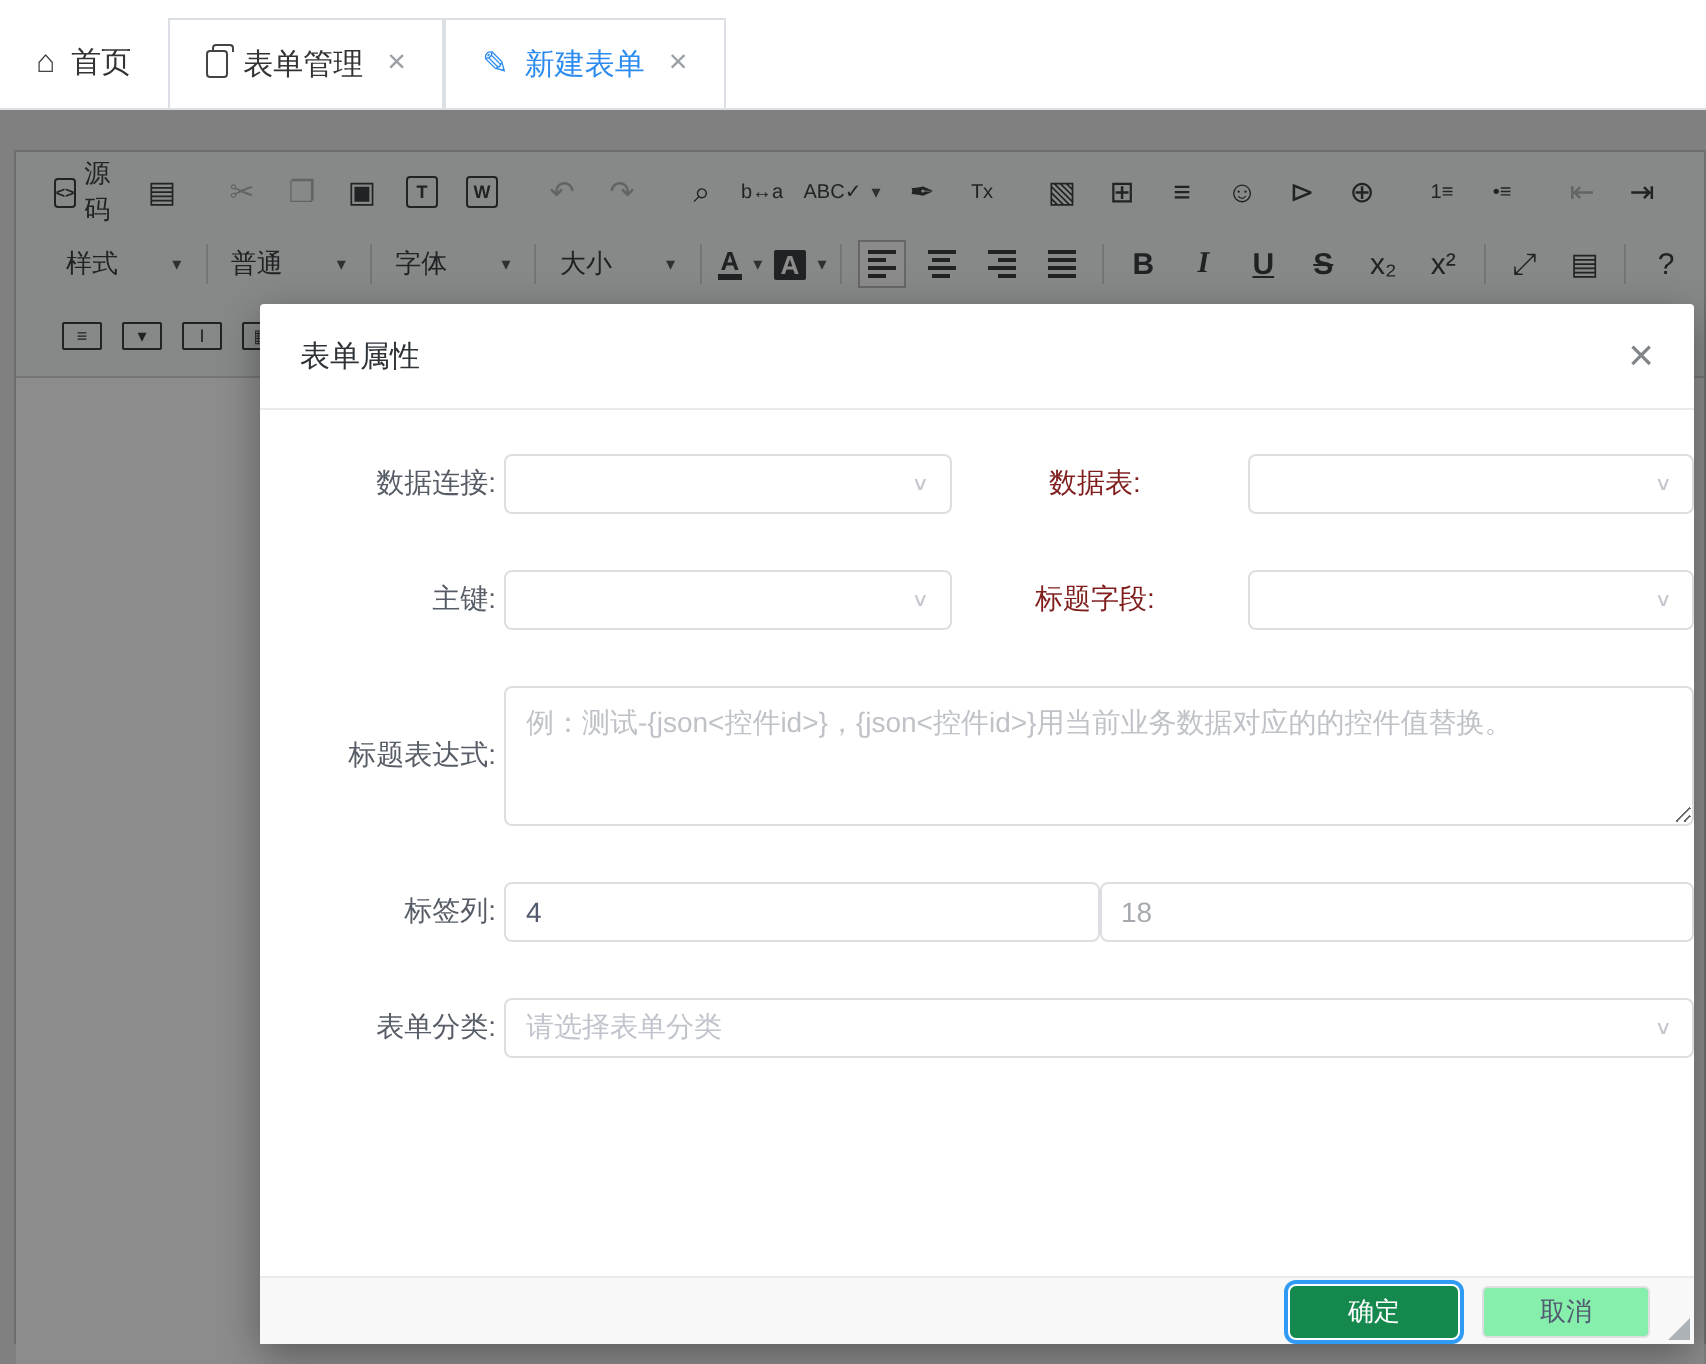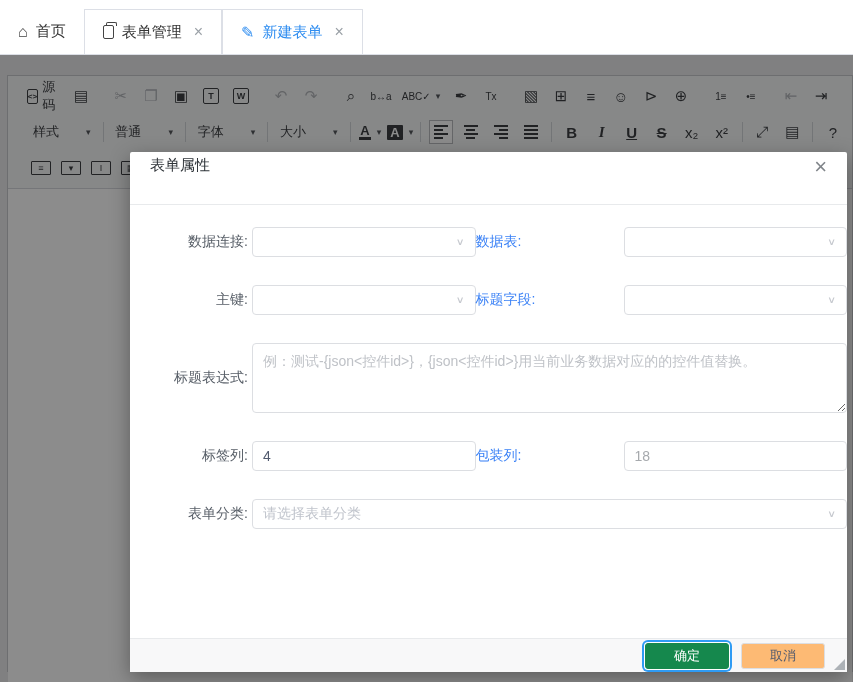--- a/index.html
+++ b/index.html
@@ -44,40 +44,40 @@
   .tbtn.bld { font-weight:bold; } .tbtn.itl { font-style:italic; font-family:"Liberation Serif",serif; font-weight:bold; }
   .tbtn.und { text-decoration:underline; font-weight:bold; } .tbtn.str { text-decoration:line-through; font-weight:bold; }
   .wboxin { display:inline-flex; align-items:center; justify-content:center; width:20px; height:14px; border:1.5px solid #3c3f42; border-radius:1px; font-size:9px; }
   .content-area { height:100%; background:#fff; }
 
   
   .overlay { position:absolute; top:55px; left:0; right:0; bottom:0; background:rgba(0,0,0,0.45); z-index:5; }
 
   
   .modal { position:absolute; left:130px; top:152px; width:717px; height:520px; background:#fff; z-index:10; box-shadow:0 6px 20px rgba(0,0,0,.35); border-radius:2px; display:flex; flex-direction:column; }
-  .m-head { height:53px; flex:0 0 53px; display:flex; align-items:flex-start; justify-content:space-between; padding:4px 20px; border-bottom:1px solid #e8eaec; }
+  .m-head { height:53px; flex:0 0 53px; display:flex; align-items:center; justify-content:space-between; padding:4px 20px; border-bottom:1px solid #e8eaec; }
   .m-title { font-size:15px; color:#2e3338; }
   .m-close { font-size:22px; line-height:1; color:#80858a; cursor:pointer; }
   .m-body { flex:1; padding-top:22px; overflow:hidden; }
   .mrow { display:flex; align-items:center; margin-bottom:28px; }
   .lbl { width:122px; text-align:right; padding-right:4px; font-size:14px; color:#565d66; flex:0 0 122px; }
-  .lbl2 { width:148px; flex:0 0 148px; text-align:left; padding-right:4px; font-size:14px; color:#3b82f6; }
+  .lbl2 { width:148px; flex:0 0 148px; text-align:center; padding-right:4px; font-size:14px; color:#7f1d1d; }
   .fld1 { width:234px; } .fld2 { width:186px; } .fldwide { width:568px; }
   .txt, .sel { height:30px; border:1px solid #dcdee2; border-radius:4px; background:#fff; font-size:14px; color:#515a6e; padding:0 10px; outline:none; width:100%; font-family:"Liberation Sans","DejaVu Sans",sans-serif; }
   .txt.focus { border-color:#a3c9ec; }
   .txt.grayval { color:#a6a9ad; }
   .sel { display:flex; align-items:center; justify-content:space-between; cursor:pointer; }
   .sel .ph { color:#c0c4cc; overflow:hidden; white-space:nowrap; }
   .selcaret { color:#c5c8ce; font-size:12px; transform:scaleY(.8); }
   textarea.txt { height:70px; padding:7px 10px; resize:both; line-height:1.5; }
   .txt::placeholder, textarea.txt::placeholder { color:#bfc2c7; }
   .m-foot { flex:0 0 34px; height:34px; border-top:1px solid #e8eaec; background:#f8f8f9; display:flex; align-items:center; justify-content:flex-end; gap:10px; padding:0 22px; position:relative; }
   .btn { height:26px; padding:0 28px; font-size:13px; border-radius:3px; cursor:pointer; display:inline-flex; align-items:center; border:1px solid transparent; font-family:inherit; }
   .btn-ok { background:#15884d; color:#fff; border-color:#15884d; box-shadow:0 0 0 1px #fff, 0 0 0 3px #2f9bf4; margin-right:2px; }
-  .btn-cancel { background:#fdba74; color:#515a6e; border:1px solid #dcdee2; }
+  .btn-cancel { background:#86efac; color:#515a6e; border:1px solid #dcdee2; }
   .resize-handle { position:absolute; right:2px; bottom:2px; width:0; height:0; border-style:solid; border-width:0 0 11px 11px; border-color:transparent transparent #9aa0a6 transparent; opacity:.8; }
 </style>
 </head>
 <body>
 
 <div class="tabbar">
   <div class="tab">
     <span class="t-ic">⌂</span>
     <span>首页</span>
   </div>
@@ -263,21 +263,20 @@
     </div>
 
     <div class="mrow">
       <span class="lbl">标题表达式:</span>
       <textarea class="txt fldwide" placeholder="例：测试-{json&lt;控件id&gt;}，{json&lt;控件id&gt;}用当前业务数据对应的的控件值替换。" style=""></textarea>
     </div>
 
     <div class="mrow">
       <span class="lbl">标签列:</span>
       <input class="txt fld1" type="text" value="4" style="">
-      <span class="lbl2">包装列:</span>
       <input class="txt fld2 grayval" type="text" value="18" style="">
     </div>
 
     <div class="mrow">
       <span class="lbl">表单分类:</span>
       <div class="sel fld1">
         <span class="ph">请选择表单分类</span>
         <span class="selcaret">∨</span>
       </div>
     </div>

